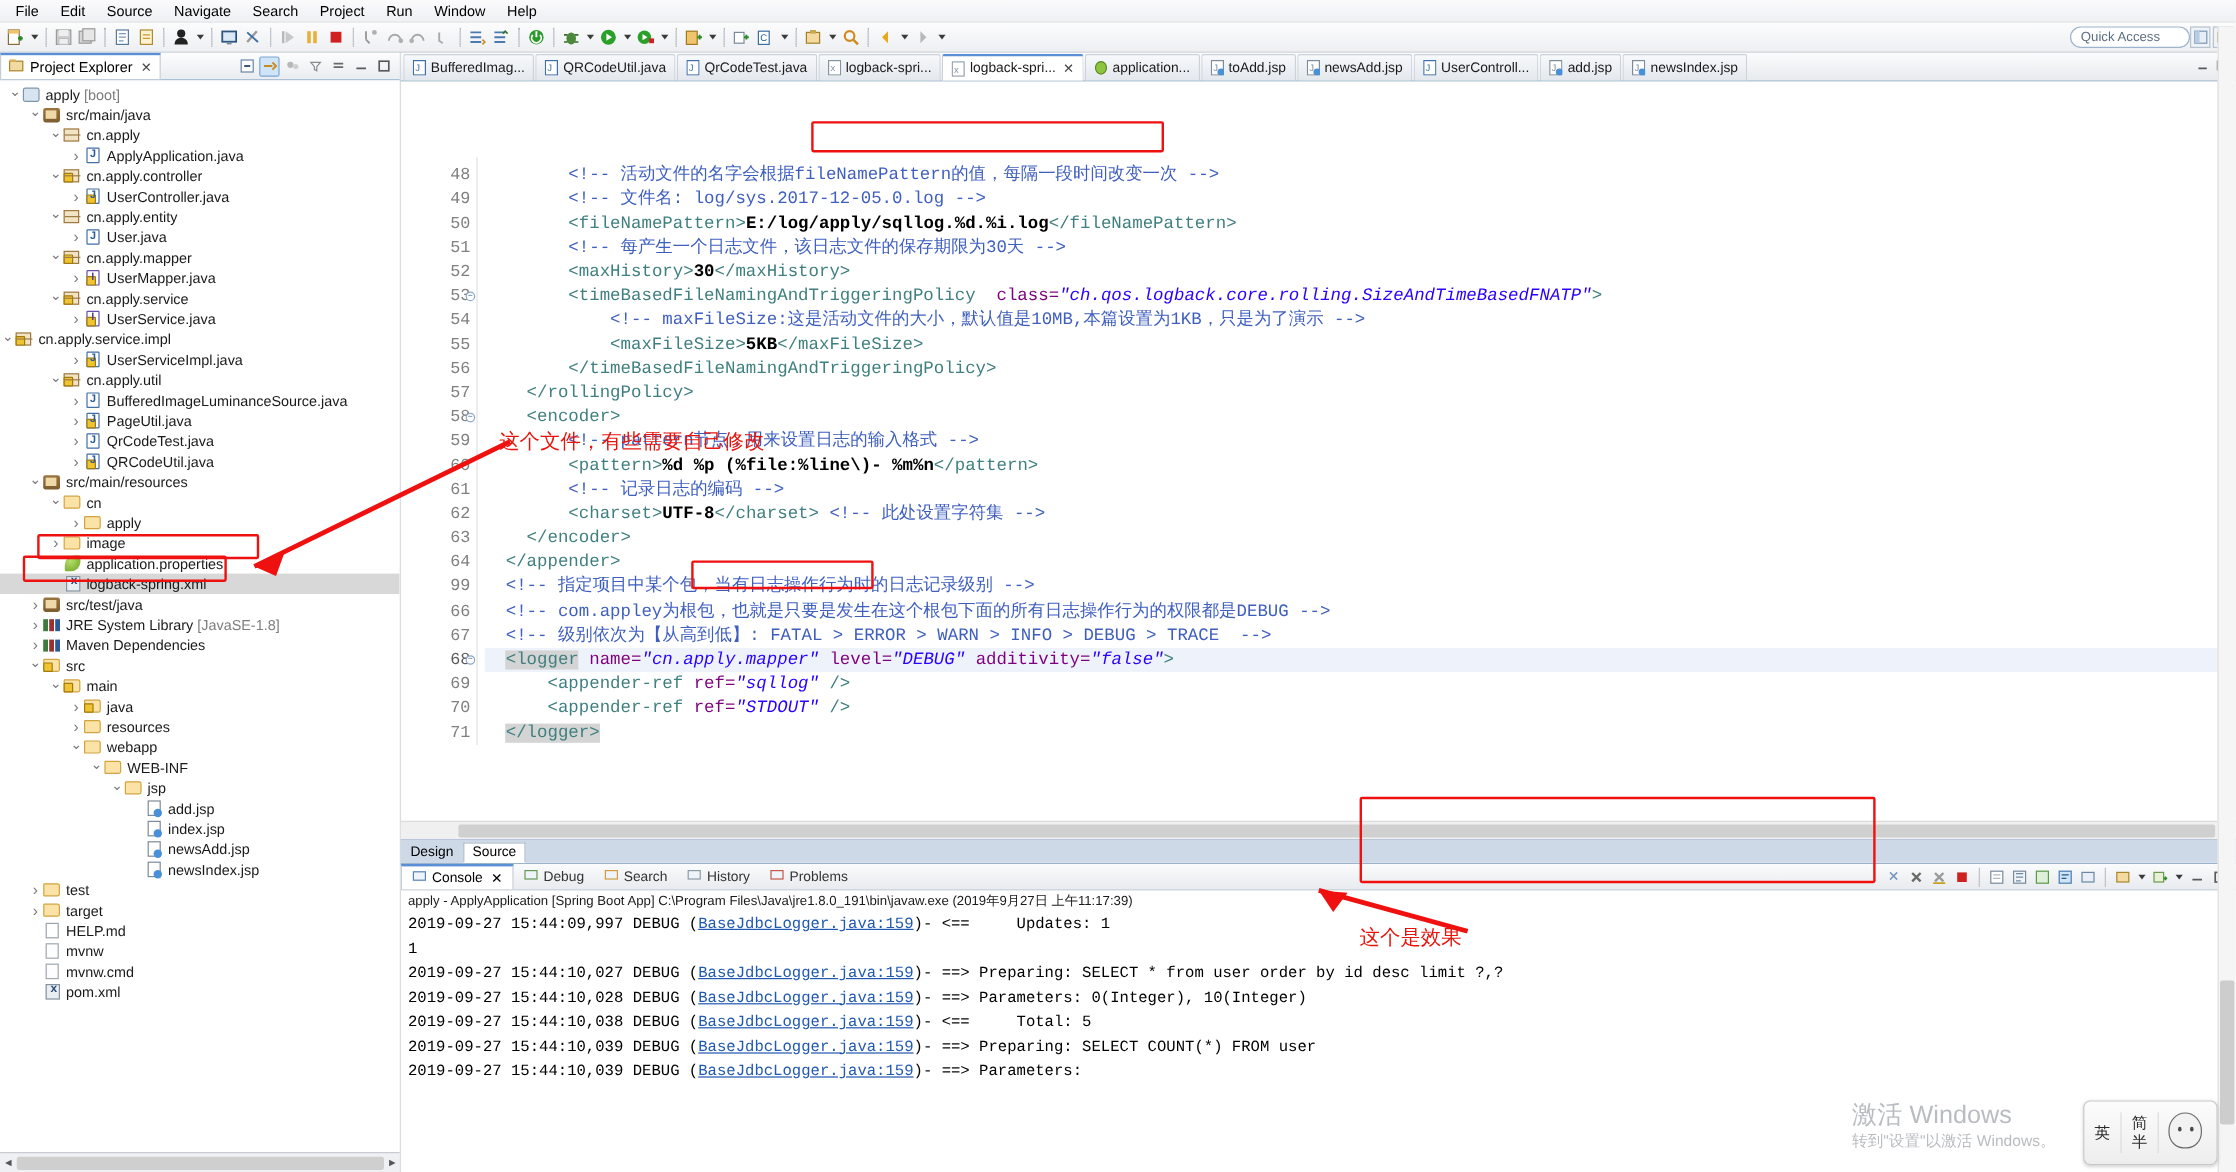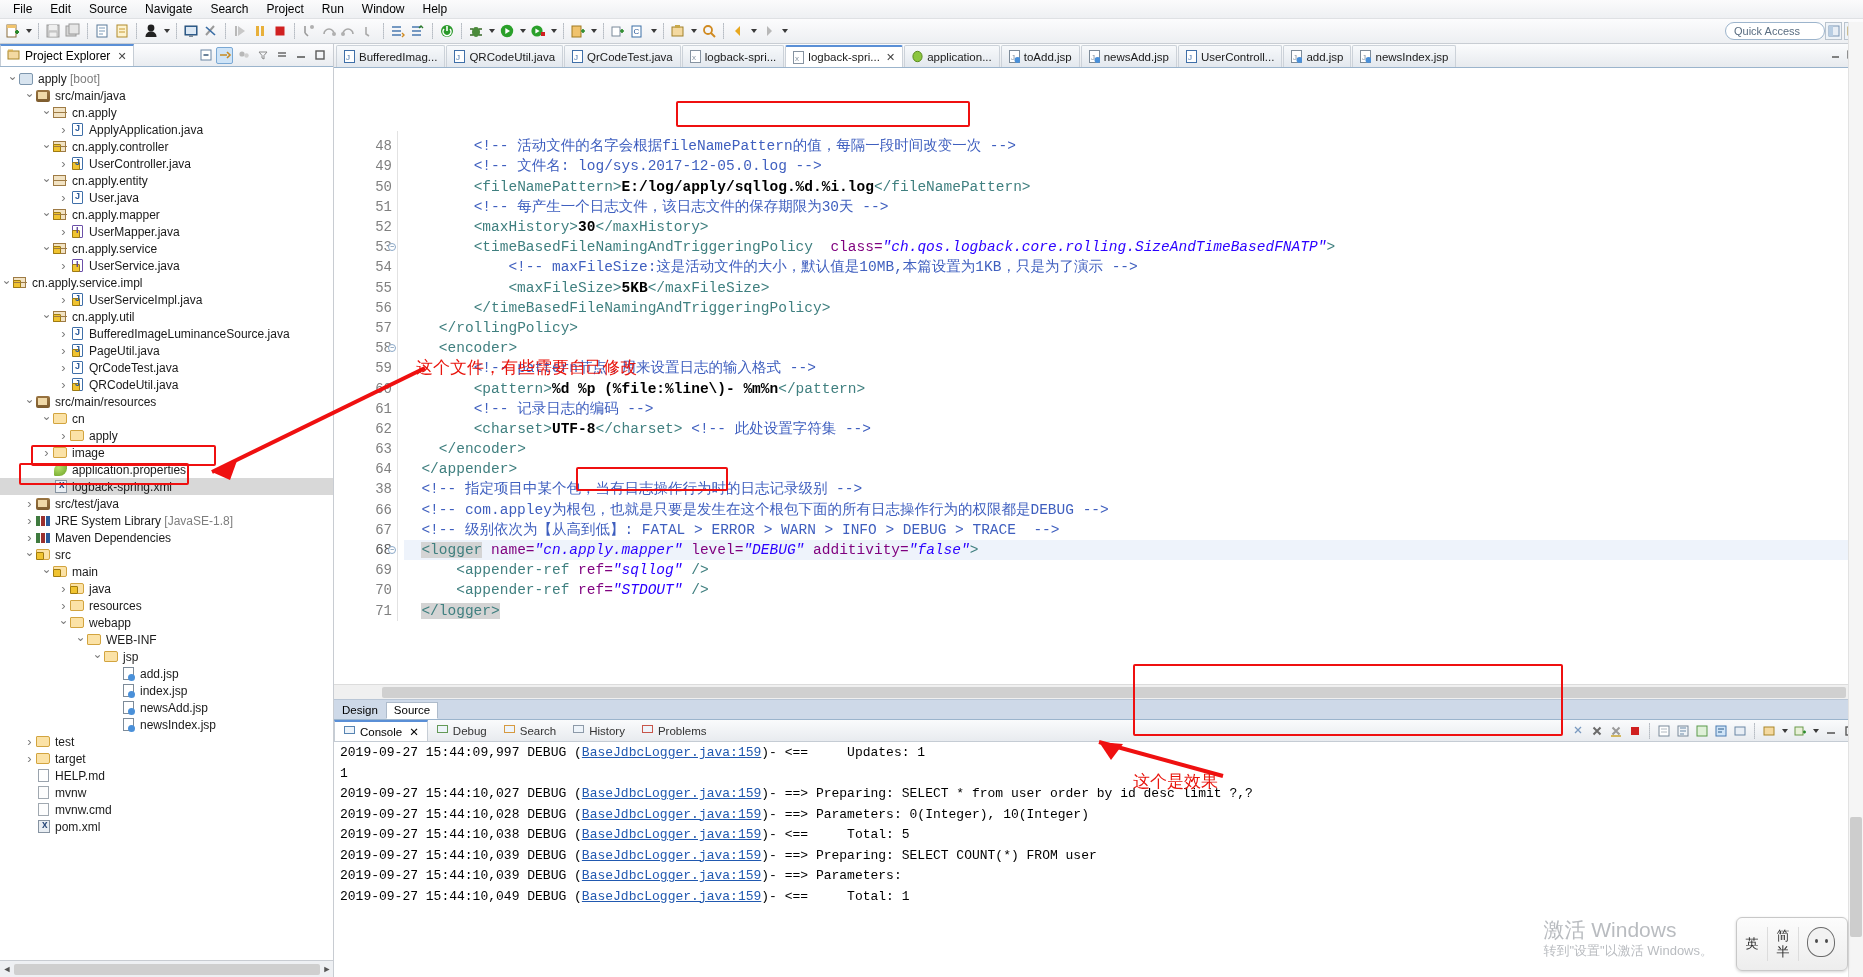--- a/index.html
+++ b/index.html
@@ -817,21 +817,21 @@
               <div class="gl">55</div>
               <div class="gl">56</div>
               <div class="gl">57</div>
               <div class="gl">58<span class="fold">−</span></div>
               <div class="gl">59</div>
               <div class="gl">60</div>
               <div class="gl">61</div>
               <div class="gl">62</div>
               <div class="gl">63</div>
               <div class="gl">64</div>
-              <div class="gl">38</div>
+              <div class="gl">99</div>
               <div class="gl">66</div>
               <div class="gl">67</div>
               <div class="gl cur">68<span class="fold">−</span></div>
               <div class="gl">69</div>
               <div class="gl">70</div>
               <div class="gl">71</div>
             </div>
           <div class="code" id="code"><div class="cl">        <span class="cmt">&lt;!-- 活动文件的名字会根据fileNamePattern的值，每隔一段时间改变一次 --&gt;</span></div><div class="cl">        <span class="cmt">&lt;!-- 文件名: log/sys.2017-12-05.0.log --&gt;</span></div><div class="cl">        <span class="tagn">&lt;fileNamePattern&gt;</span><span class="txtv">E:/log/apply/sqllog.%d.%i.log</span><span class="tagn">&lt;/fileNamePattern&gt;</span></div><div class="cl">        <span class="cmt">&lt;!-- 每产生一个日志文件，该日志文件的保存期限为30天 --&gt;</span></div><div class="cl">        <span class="tagn">&lt;maxHistory&gt;</span><span class="txtv">30</span><span class="tagn">&lt;/maxHistory&gt;</span></div><div class="cl">        <span class="tagn">&lt;timeBasedFileNamingAndTriggeringPolicy</span>  <span class="attr">class=</span><span class="aval">"ch.qos.logback.core.rolling.SizeAndTimeBasedFNATP"</span><span class="tagn">&gt;</span></div><div class="cl">            <span class="cmt">&lt;!-- maxFileSize:这是活动文件的大小，默认值是10MB,本篇设置为1KB，只是为了演示 --&gt;</span></div><div class="cl">            <span class="tagn">&lt;maxFileSize&gt;</span><span class="txtv">5KB</span><span class="tagn">&lt;/maxFileSize&gt;</span></div><div class="cl">        <span class="tagn">&lt;/timeBasedFileNamingAndTriggeringPolicy&gt;</span></div><div class="cl">    <span class="tagn">&lt;/rollingPolicy&gt;</span></div><div class="cl">    <span class="tagn">&lt;encoder&gt;</span></div><div class="cl">        <span class="cmt">&lt;!-- pattern节点，用来设置日志的输入格式 --&gt;</span></div><div class="cl">        <span class="tagn">&lt;pattern&gt;</span><span class="txtv">%d %p (%file:%line\)- %m%n</span><span class="tagn">&lt;/pattern&gt;</span></div><div class="cl">        <span class="cmt">&lt;!-- 记录日志的编码 --&gt;</span></div><div class="cl">        <span class="tagn">&lt;charset&gt;</span><span class="txtv">UTF-8</span><span class="tagn">&lt;/charset&gt;</span> <span class="cmt">&lt;!-- 此处设置字符集 --&gt;</span></div><div class="cl">    <span class="tagn">&lt;/encoder&gt;</span></div><div class="cl">  <span class="tagn">&lt;/appender&gt;</span></div><div class="cl">  <span class="cmt">&lt;!-- 指定项目中某个包，当有日志操作行为时的日志记录级别 --&gt;</span></div><div class="cl">  <span class="cmt">&lt;!-- com.appley为根包，也就是只要是发生在这个根包下面的所有日志操作行为的权限都是DEBUG --&gt;</span></div><div class="cl">  <span class="cmt">&lt;!-- 级别依次为【从高到低】: FATAL &gt; ERROR &gt; WARN &gt; INFO &gt; DEBUG &gt; TRACE  --&gt;</span></div><div class="cl curline">  <span class="tagn sel">&lt;logger</span> <span class="attr">name=</span><span class="aval">"cn.apply.mapper"</span> <span class="attr">level=</span><span class="aval">"DEBUG"</span> <span class="attr">additivity=</span><span class="aval">"false"</span><span class="tagn">&gt;</span></div><div class="cl">      <span class="tagn">&lt;appender-ref</span> <span class="attr">ref=</span><span class="aval">"sqllog"</span> <span class="tagn">/&gt;</span></div><div class="cl">      <span class="tagn">&lt;appender-ref</span> <span class="attr">ref=</span><span class="aval">"STDOUT"</span> <span class="tagn">/&gt;</span></div><div class="cl">  <span class="tagn sel">&lt;/logger&gt;</span></div></div>
           <div class="ed-scroll-v">
             <div style="text-align:center;font-size:9px;color:#666;line-height:14px;">▲</div>
@@ -957,29 +957,29 @@
                   <path d="M3 9h8" stroke="#5a5a5a" stroke-width="1.6"></path>
                 </svg>
             </div>
             <div class="ct-btn">
               <svg width="14" height="14" viewBox="0 0 14 14">
                   <rect x="3" y="3" width="8" height="8" fill="none" stroke="#5a5a5a" stroke-width="1.4"></rect>
                 </svg>
             </div>
           </div>
         </div>
+        <div class="cons-head">apply - ApplyApplication [Spring Boot App] C:\Program Files\Java\jre1.8.0_191\bin\javaw.exe (2019年9月27日 上午11:17:39)</div>
         <div class="cons-out" id="consout">
             <div class="coline"><span>2019-09-27 15:44:09,997 </span><span>DEBUG</span> (<span class="lnk">BaseJdbcLogger.java:159</span>)- <span>&lt;==</span><span>     Updates: 1</span></div>
             <div class="coline">1</div>
             <div class="coline"><span>2019-09-27 15:44:10,027 </span><span>DEBUG</span> (<span class="lnk">BaseJdbcLogger.java:159</span>)- <span>==&gt;</span><span> Preparing: SELECT * from user order by id desc limit ?,?</span></div>
             <div class="coline"><span>2019-09-27 15:44:10,028 </span><span>DEBUG</span> (<span class="lnk">BaseJdbcLogger.java:159</span>)- <span>==&gt;</span><span> Parameters: 0(Integer), 10(Integer)</span></div>
             <div class="coline"><span>2019-09-27 15:44:10,038 </span><span>DEBUG</span> (<span class="lnk">BaseJdbcLogger.java:159</span>)- <span>&lt;==</span><span>     Total: 5</span></div>
             <div class="coline"><span>2019-09-27 15:44:10,039 </span><span>DEBUG</span> (<span class="lnk">BaseJdbcLogger.java:159</span>)- <span>==&gt;</span><span> Preparing: SELECT COUNT(*) FROM user</span></div>
             <div class="coline"><span>2019-09-27 15:44:10,039 </span><span>DEBUG</span> (<span class="lnk">BaseJdbcLogger.java:159</span>)- <span>==&gt;</span><span> Parameters: </span></div>
-            <div class="coline"><span>2019-09-27 15:44:10,049 </span><span>DEBUG</span> (<span class="lnk">BaseJdbcLogger.java:159</span>)- <span>&lt;==</span><span>     Total: 1</span></div>
           </div>
         <div class="cons-scroll">
           <div class="thumb"></div>
         </div>
       </div>
 
     </div>
   </div>
 
   <div class="ov rbox" style="left:676px; top:101px; width:294px; height:26px;"></div>

